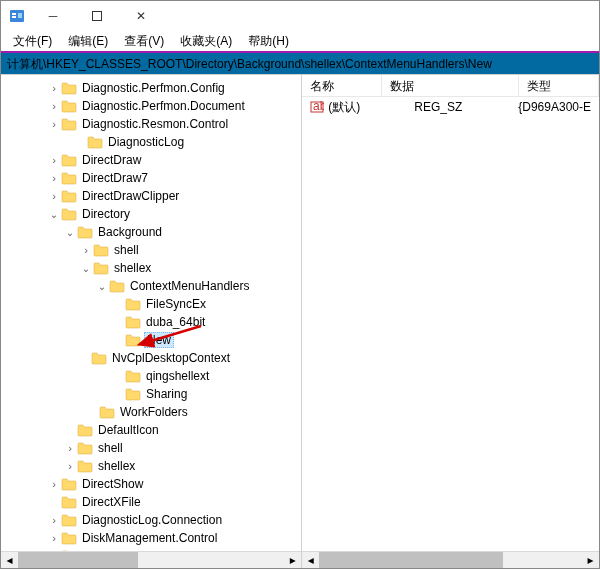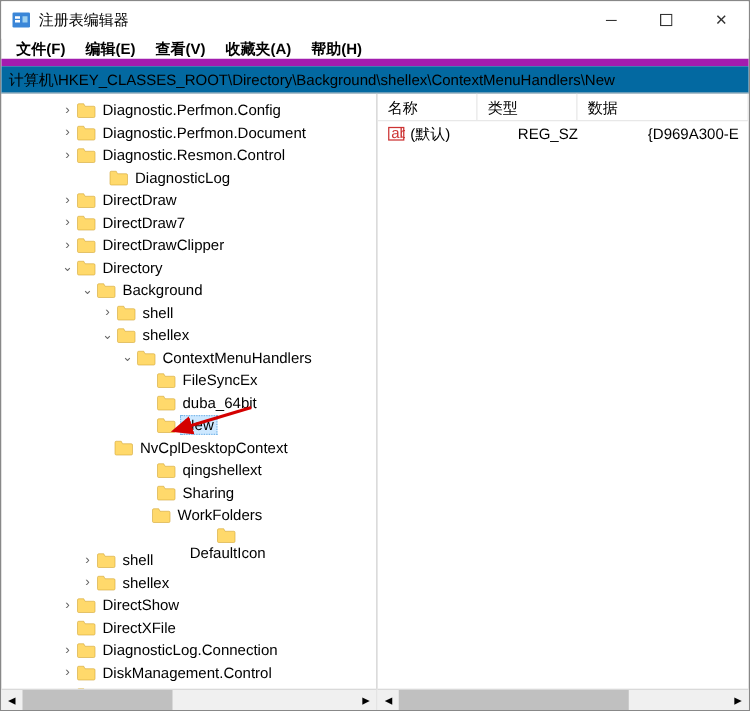--- a/index.html
+++ b/index.html
@@ -2,21 +2,21 @@
 <html><head>
   <meta charset="utf-8">
   <style>
     * { margin: 0; padding: 0; box-sizing: border-box; font-family: "Microsoft YaHei", "Segoe UI", sans-serif; font-size: 12px; }
     body { background: #fff; width: 600px; height: 569px; overflow: hidden; border: 1px solid #888; }
     .titlebar { height: 30px; display: flex; align-items: center; padding-left: 8px; background: #fff; }
     .titlebar .icon { width: 16px; height: 16px; margin-right: 6px; }
     .titlebar .title { flex: 1; }
     .titlebar .wc { display: flex; }
     .titlebar .wc div { width: 44px; height: 30px; display: flex; align-items: center; justify-content: center; color: #333; }
-    .menubar { height: 22px; display: flex; align-items: center; padding: 0 6px; gap: 4px; border-bottom: 6px solid #a21caf; font-weight: bold; }
+    .menubar { height: 22px; display: flex; align-items: center; padding: 0 6px; gap: 4px; border-bottom: 2px solid #a21caf; }
     .menubar .mi { padding: 2px 6px; }
     .addrbar { height: 22px; border-bottom: 1px solid #d0d0d0; padding: 3px 6px; white-space: nowrap; overflow: hidden; background: #0369a1; }
     .main { display: flex; height: calc(569px - 30px - 22px - 22px - 2px); }
     .tree-pane { width: 340px; border-right: 1px solid #d0d0d0; display: flex; flex-direction: column; }
     .tree { flex: 1; overflow: hidden; padding-top: 4px; position: relative; }
     .hscroll { height: 17px; background: #f0f0f0; border-top: 1px solid #d9d9d9; display: flex; align-items: center; }
     .hscroll .arrow { width: 17px; height: 17px; display: flex; align-items: center; justify-content: center; background: #f0f0f0; }
     .hscroll .track { flex: 1; height: 17px; background: #f0f0f0; position: relative; }
     .hscroll .thumb { position: absolute; left: 0; width: 45%; height: 100%; background: #c0c0c0; }
     .list-pane { flex: 1; display: flex; flex-direction: column; }
@@ -39,21 +39,20 @@
 
 <div class="titlebar">
   <span class="icon">
     <svg viewBox="0 0 16 16">
         <rect x="1" y="2" width="14" height="12" fill="#3a86d8" rx="1"></rect>
         <rect x="3" y="5" width="4" height="2" fill="#fff"></rect>
         <rect x="3" y="8" width="4" height="2" fill="#fff"></rect>
         <rect x="9" y="5" width="4" height="5" fill="#9dd0f0"></rect>
       </svg>
   </span>
-  <span class="title">注册表编辑器</span>
   <div class="wc">
     <div>─</div>
     <div>
         <svg width="10" height="10" viewBox="0 0 10 10">
           <rect x="0.5" y="0.5" width="9" height="9" fill="none" stroke="#333"></rect>
         </svg>
       </div>
     <div>✕</div>
   </div>
 </div>
@@ -235,30 +234,30 @@
         </div>
         <div class="node" style="padding-left: 110px;">
           <span class="tw"></span>
           <span class="fi">
             <svg viewBox="0 0 16 14">
               <path d="M1 3 L1 12 Q1 13 2 13 L14 13 Q15 13 15 12 L15 5 Q15 4 14 4 L7 4 L6 2 L2 2 Q1 2 1 3 Z" fill="#ffd96b" stroke="#d4a83a" stroke-width="0.5"></path>
             </svg>
           </span>
           <span class="label">Sharing</span>
         </div>
-        <div class="node" style="padding-left: 106px;">
+        <div class="node" style="padding-left: 84px;">
           <span class="tw"></span>
           <span class="fi">
             <svg viewBox="0 0 16 14">
               <path d="M1 3 L1 12 Q1 13 2 13 L14 13 Q15 13 15 12 L15 5 Q15 4 14 4 L7 4 L6 2 L2 2 Q1 2 1 3 Z" fill="#ffd96b" stroke="#d4a83a" stroke-width="0.5"></path>
             </svg>
           </span>
           <span class="label">WorkFolders</span>
         </div>
-        <div class="node" style="padding-left: 62px; flex-direction: column;">
+        <div class="node" style="padding-left: 62px;">
           <span class="tw"></span>
           <span class="fi">
             <svg viewBox="0 0 16 14">
               <path d="M1 3 L1 12 Q1 13 2 13 L14 13 Q15 13 15 12 L15 5 Q15 4 14 4 L7 4 L6 2 L2 2 Q1 2 1 3 Z" fill="#ffd96b" stroke="#d4a83a" stroke-width="0.5"></path>
             </svg>
           </span>
           <span class="label">DefaultIcon</span>
         </div>
         <div class="node" style="padding-left: 62px;">
           <span class="tw" style="transform: none; font-size: 11px;">›</span>
@@ -329,22 +328,22 @@
       <div class="track">
           <div class="thumb"></div>
         </div>
       <div class="arrow">▸</div>
     </div>
   </div>
 
   <div class="list-pane">
     <div class="list-header">
       <div class="col" style="width:80px">名称</div>
+      <div class="col" style="flex:1">数据</div>
       <div class="col" style="width:80px">类型</div>
-      <div class="col" style="flex:1">数据</div>
     </div>
     <div class="list-body">
       <div class="list-row">
         <div class="cell" style="width:80px;display:flex;align-items:center">
           <span class="strico">
               <svg viewBox="0 0 14 14">
                 <rect x="1" y="2" width="12" height="10" fill="#fff" stroke="#c33"></rect>
                 <text x="3" y="10" font-size="8" fill="#c33">ab</text>
               </svg>
             </span>

